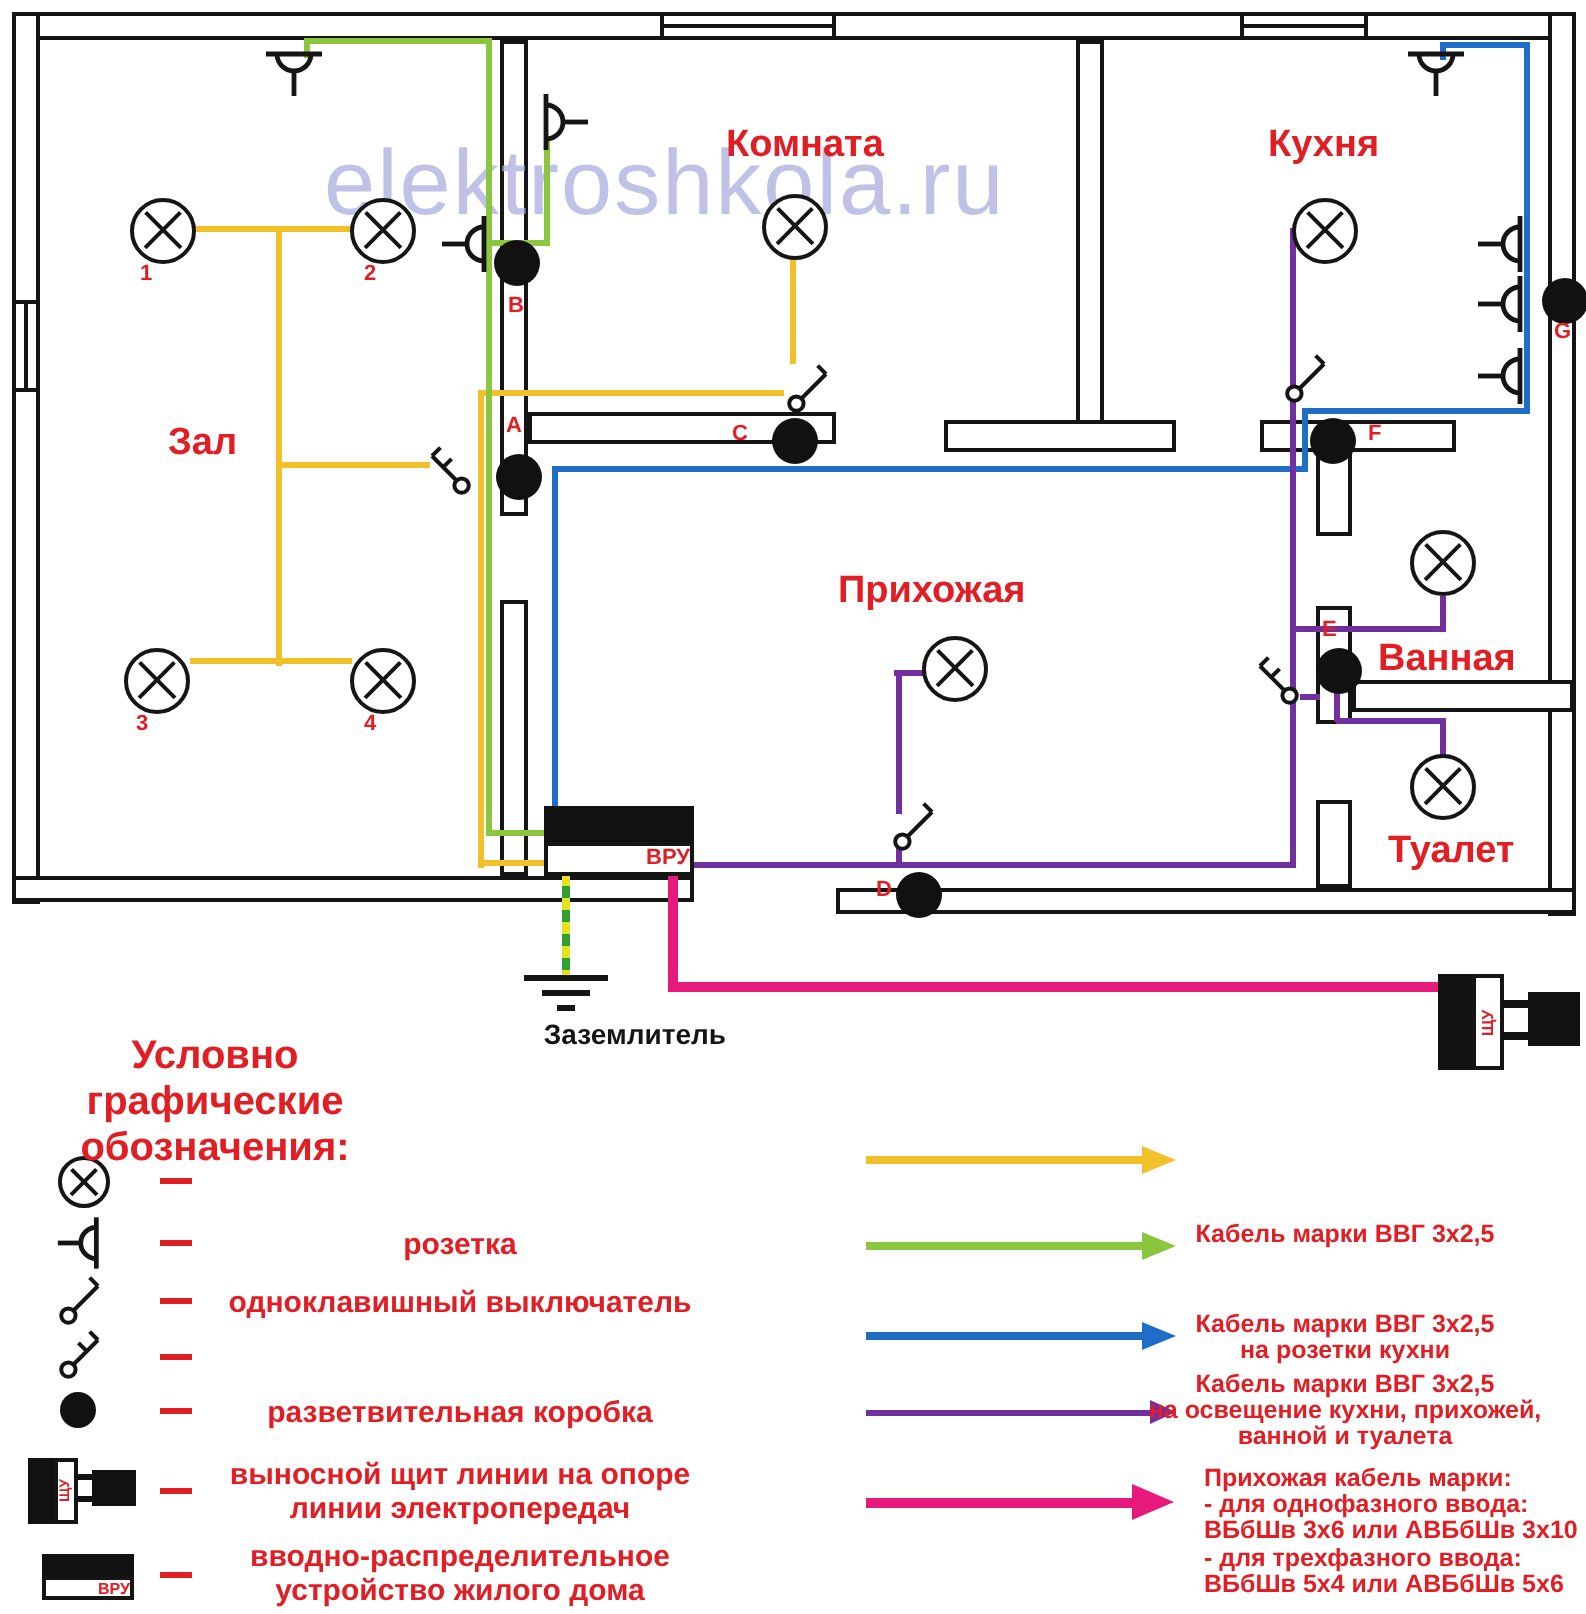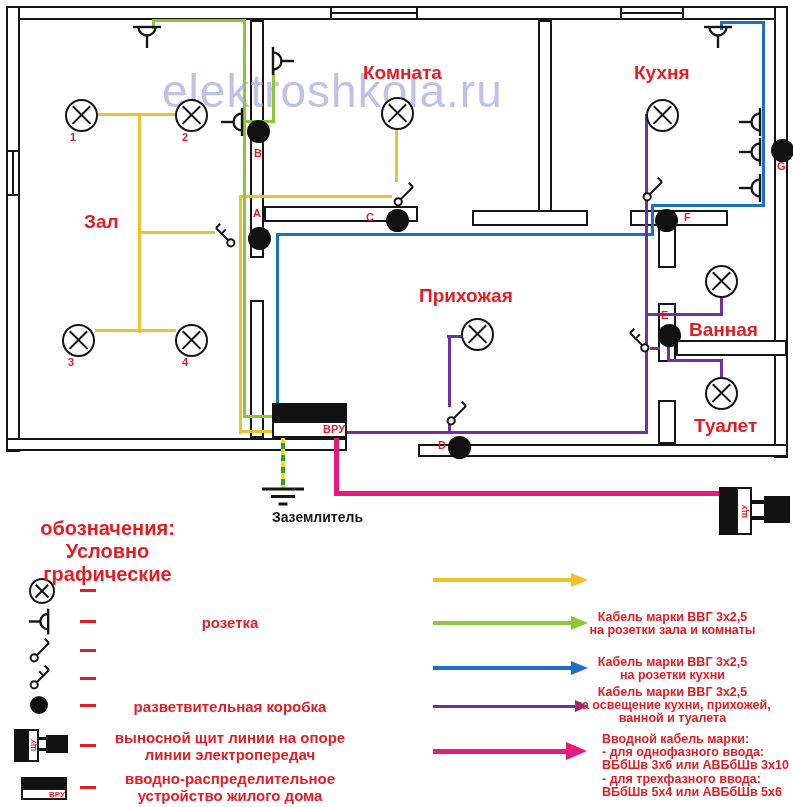--- a/index.html
+++ b/index.html
@@ -261,22 +261,22 @@
   <div class="blackbox" style="left:764px;top:496px;width:26px;height:27px;"></div>
 
   <div class="lbl room" style="left:84px;top:211px;">Зал</div>
   <div class="lbl room" style="left:363px;top:62px;">Комната</div>
   <div class="lbl room" style="left:634px;top:62px;">Кухня</div>
   <div class="lbl room" style="left:419px;top:285px;">Прихожая</div>
   <div class="lbl room" style="left:689px;top:319px;">Ванная</div>
   <div class="lbl room" style="left:694px;top:415px;">Туалет</div>
 
   <div class="leg-title" style="left:0px;top:517px;width:215px;">
+    <div>Условно графические</div>
     <div>обозначения:</div>
-    <div>Условно графические</div>
   </div>
 
   <div class="lamp sm" style="left:29px;top:578px;"></div>
   <div class="sym" style="left:27px;top:605px;">
     <svg width="24" height="33" viewBox="0 0 26 36" fill="none" stroke="#151515" stroke-width="2.6">
       <line x1="23" y1="4" x2="23" y2="32"></line>
         <path d="M23 9.5 A8.5 8.5 0 0 0 23 26.5"></path>
         <line x1="14.5" y1="18" x2="2" y2="18"></line>
       </svg>
   </div>
@@ -308,20 +308,21 @@
 
   <div class="dash" style="left:80px;top:589px;width:16px;height:3px;"></div>
   <div class="dash" style="left:80px;top:620px;width:16px;height:3px;"></div>
   <div class="dash" style="left:80px;top:649px;width:16px;height:3px;"></div>
   <div class="dash" style="left:80px;top:677px;width:16px;height:3px;"></div>
   <div class="dash" style="left:80px;top:704px;width:16px;height:3px;"></div>
   <div class="dash" style="left:80px;top:744px;width:16px;height:3px;"></div>
   <div class="dash" style="left:80px;top:786px;width:16px;height:3px;"></div>
 
   <div class="leg-item" style="left:95px;top:614px;width:270px;">розетка</div>
+  <div class="leg-item" style="left:95px;top:643px;width:270px;">одноклавишный выключатель</div>
   <div class="leg-item" style="left:95px;top:698px;width:270px;">разветвительная коробка</div>
   <div class="leg-item" style="left:95px;top:729px;width:270px;">
     <div>выносной щит линии на опоре</div>
     <div>линии электропередач</div>
   </div>
   <div class="leg-item" style="left:95px;top:770px;width:270px;">
     <div>вводно-распределительное</div>
     <div>устройство жилого дома</div>
   </div>
 
@@ -331,32 +332,31 @@
   <div class="ahead" style="left:571px;top:616px;border-left:17px solid #8CC63E;"></div>
   <div class="aline c-b" style="left:433px;top:666px;width:138px;height:4px;"></div>
   <div class="ahead" style="left:571px;top:661px;border-left:17px solid #1E6EC8;"></div>
   <div class="aline c-p" style="left:433px;top:705px;width:142px;height:3px;"></div>
   <div class="ahead" style="left:575px;top:700px;border-top-width:6px;border-bottom-width:6px;border-left:13px solid #7030A0;"></div>
   <div class="aline c-k" style="left:433px;top:749px;width:135px;height:5px;"></div>
   <div class="ahead" style="left:566px;top:742px;border-top-width:9px;border-bottom-width:9px;border-left:21px solid #E8197D;"></div>
 
   <div class="cable-lbl" style="left:570px;top:611px;width:205px;">
     <div>Кабель марки ВВГ 3х2,5</div>
-    <div>на розетки зала и комнаты</div>
   </div>
   <div class="cable-lbl" style="left:570px;top:656px;width:205px;">
     <div>Кабель марки ВВГ 3х2,5</div>
     <div>на розетки кухни</div>
   </div>
   <div class="cable-lbl" style="left:570px;top:686px;width:205px;">
     <div>Кабель марки ВВГ 3х2,5</div>
     <div>на освещение кухни, прихожей,</div>
     <div>ванной и туалета</div>
   </div>
   <div class="cable-lbl left" style="left:602px;top:733px;width:190px;">
-    <div>Вводной кабель марки:</div>
+    <div>Прихожая кабель марки:</div>
     <div>- для  однофазного ввода:</div>
     <div>ВБбШв 3х6 или АВБбШв 3х10</div>
     <div>- для  трехфазного ввода:</div>
     <div>ВБбШв 5х4 или АВБбШв 5х6</div>
   </div>
 
 </div>
 
 </body></html>

